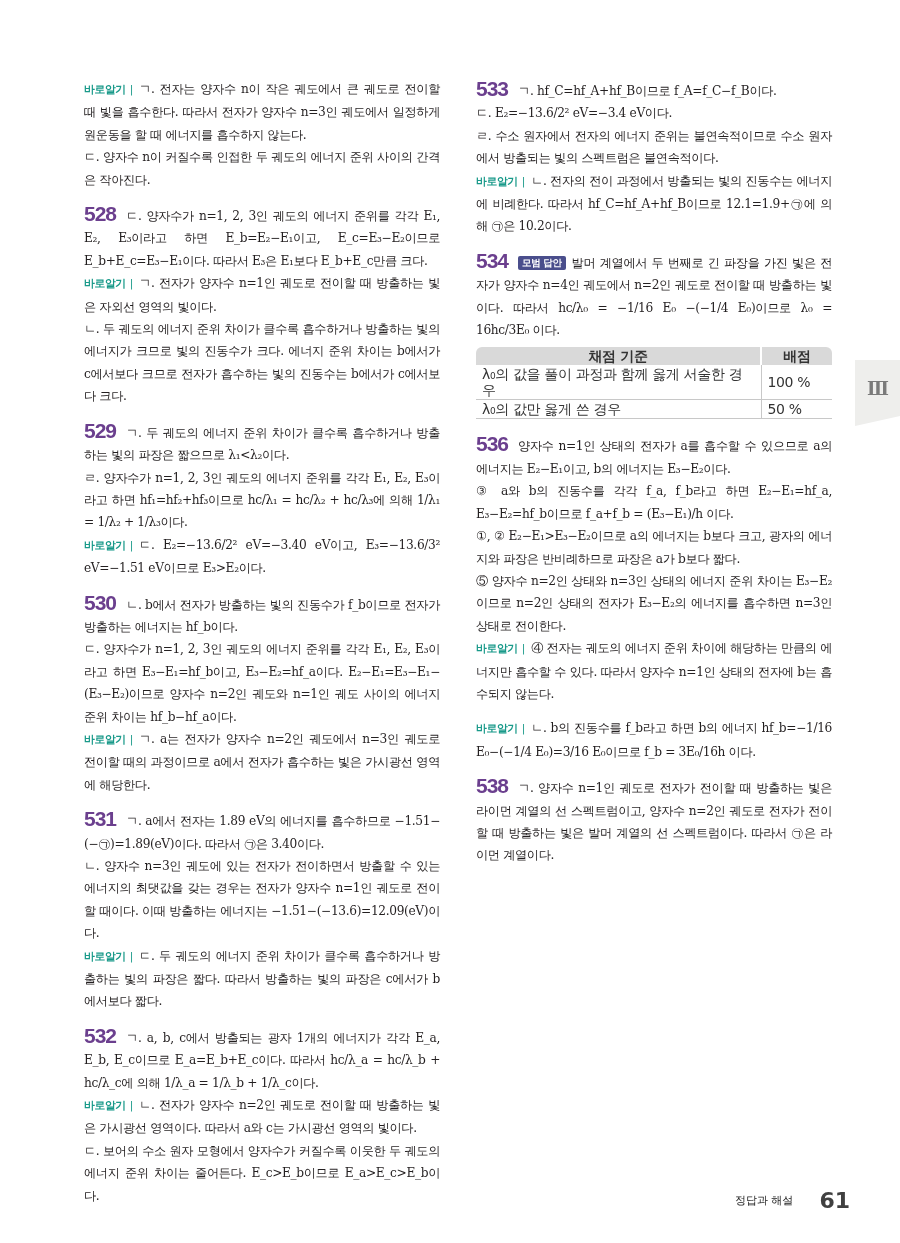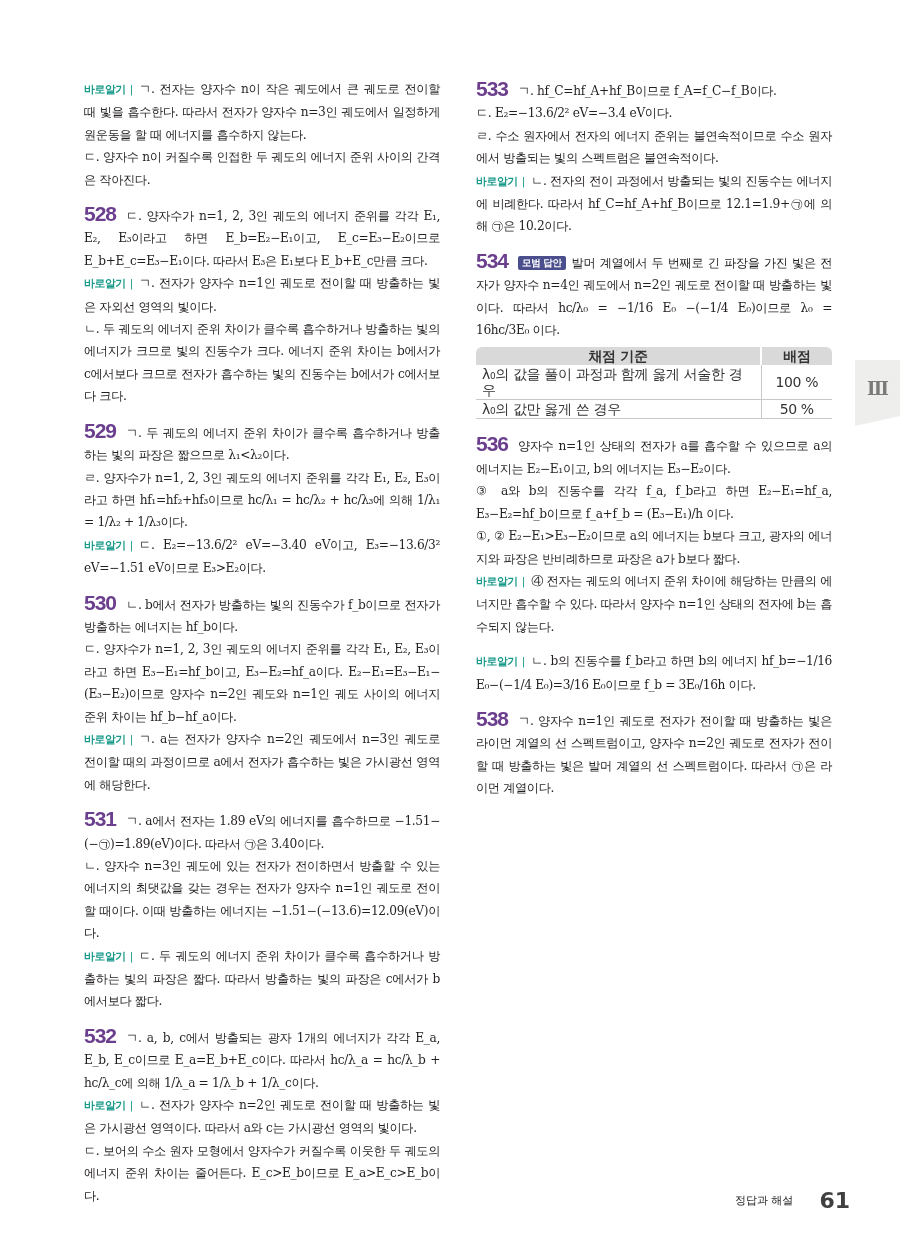--- a/index.html
+++ b/index.html
@@ -11,21 +11,21 @@
   .p{margin:0;text-align:justify;}
   .num{font-family:Liberation Sans, sans-serif;font-weight:bold;color:#6b3f8e;font-size:21px;letter-spacing:-1px;margin-right:10px;vertical-align:-1px;}
   .bar{font-family:"DejaVu Sans","Liberation Sans",sans-serif;font-weight:bold;color:#1a9a8a;font-size:10.8px;margin-right:6px;}
   .bar .sep{color:#1a9a8a;font-weight:normal;margin-left:4px;}
   .badge{display:inline-block;background:#4a4e8c;color:#fff;font-family:"DejaVu Sans",sans-serif;font-size:9.5px;font-weight:bold;padding:0 4px;line-height:14px;border-radius:2px;margin-right:6px;vertical-align:1px;}
   table.score{width:100%;border-collapse:collapse;font-family:"DejaVu Sans","Liberation Sans",sans-serif;font-size:14px;margin:6px 0 14px 0;line-height:16px;}
   table.score th{background:#d9d9d9;font-weight:bold;color:#333;padding:1px 4px;}
   table.score th:first-child{border-top-left-radius:6px;}
   table.score th:last-child{border-top-right-radius:6px;border-left:2px solid #fff;width:62px;}
   table.score td{border-bottom:1px solid #c8c8c8;padding:1px 6px;color:#333;}
-  table.score td.pt{text-align:center;border-left:1px solid #c8c8c8;}
+  table.score td.pt{border-left:1px solid #c8c8c8;}
   .tab{position:absolute;left:855px;top:360px;width:45px;height:56px;background:#eeeeec;}
   .tab:after{content:"";position:absolute;left:0;bottom:-10px;border-left:45px solid #eeeeec;border-bottom:10px solid transparent;}
   .tab span{position:absolute;left:12px;top:18px;font-family:"DejaVu Serif",serif;font-size:18px;color:#7a7a7a;font-weight:bold;letter-spacing:-1px;}
   .footer{position:absolute;right:50px;top:1188px;font-family:"DejaVu Sans",sans-serif;}
   .footer .lbl{font-size:11px;color:#222;margin-right:26px;vertical-align:4px;}
   .footer .pg{font-size:22px;font-weight:bold;color:#404040;}
 </style>
 </head>
 <body>
 
@@ -94,20 +94,21 @@
         </tr>
       </tbody>
     </table>
   </div>
 
 
   <div class="blk">
     <p class="p"><span class="num">536</span><span>양자수 n=1인 상태의 전자가 a를 흡수할 수 있으므로 a의 에너지는 E₂−E₁이고, b의 에너지는 E₃−E₂이다.</span></p>
     <p class="p">③ a와 b의 진동수를 각각 f_a, f_b라고 하면 E₂−E₁=hf_a, E₃−E₂=hf_b이므로 f_a+f_b = (E₃−E₁)/h 이다.</p>
     <p class="p">①, ② E₂−E₁&gt;E₃−E₂이므로 a의 에너지는 b보다 크고, 광자의 에너지와 파장은 반비례하므로 파장은 a가 b보다 짧다.</p>
+    <p class="p">⑤ 양자수 n=2인 상태와 n=3인 상태의 에너지 준위 차이는 E₃−E₂이므로 n=2인 상태의 전자가 E₃−E₂의 에너지를 흡수하면 n=3인 상태로 전이한다.</p>
     <p class="p"><span class="bar"><span>바로알기</span><span class="sep">|</span></span><span>④ 전자는 궤도의 에너지 준위 차이에 해당하는 만큼의 에너지만 흡수할 수 있다. 따라서 양자수 n=1인 상태의 전자에 b는 흡수되지 않는다.</span></p>
   </div>
 
   <div class="blk">
     <p class="p"><span class="bar"><span>바로알기</span><span class="sep">|</span></span><span>ㄴ. b의 진동수를 f_b라고 하면 b의 에너지 hf_b=−1/16 E₀−(−1/4 E₀)=3/16 E₀이므로 f_b = 3E₀/16h 이다.</span></p>
   </div>
 
   <div class="blk">
     <p class="p"><span class="num">538</span><span>ㄱ. 양자수 n=1인 궤도로 전자가 전이할 때 방출하는 빛은 라이먼 계열의 선 스펙트럼이고, 양자수 n=2인 궤도로 전자가 전이할 때 방출하는 빛은 발머 계열의 선 스펙트럼이다. 따라서 ㉠은 라이먼 계열이다.</span></p>
   </div>

